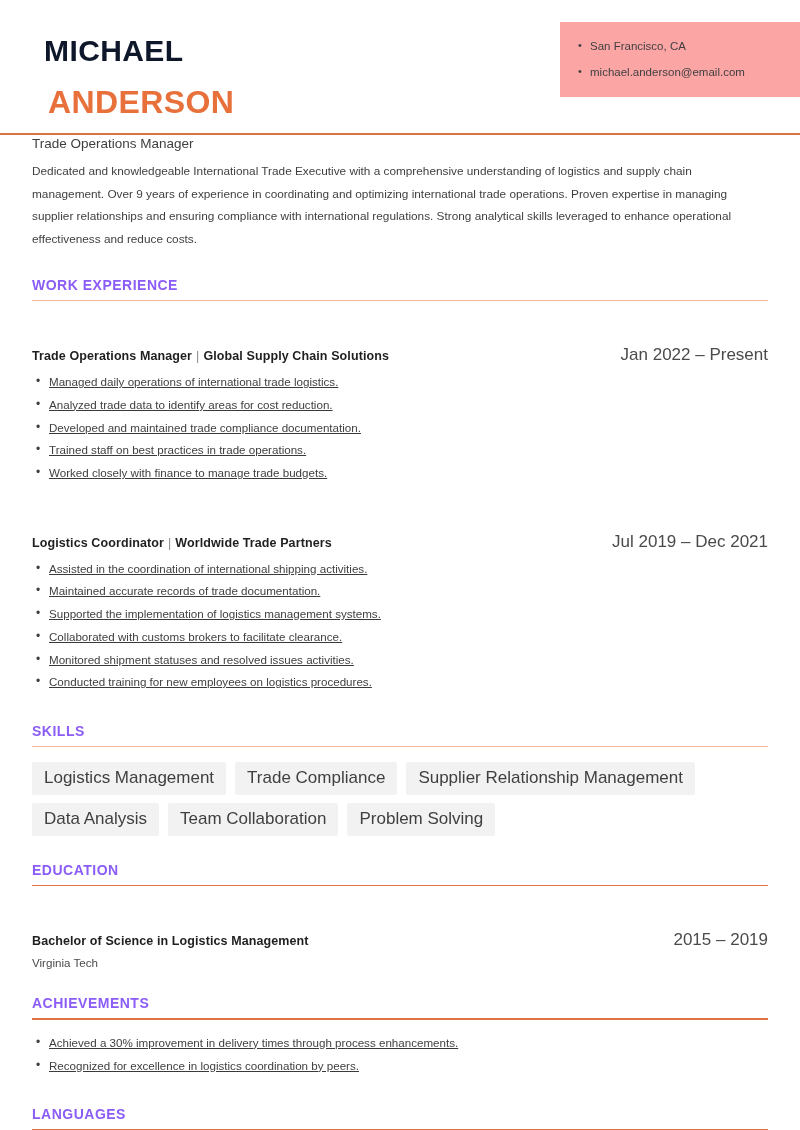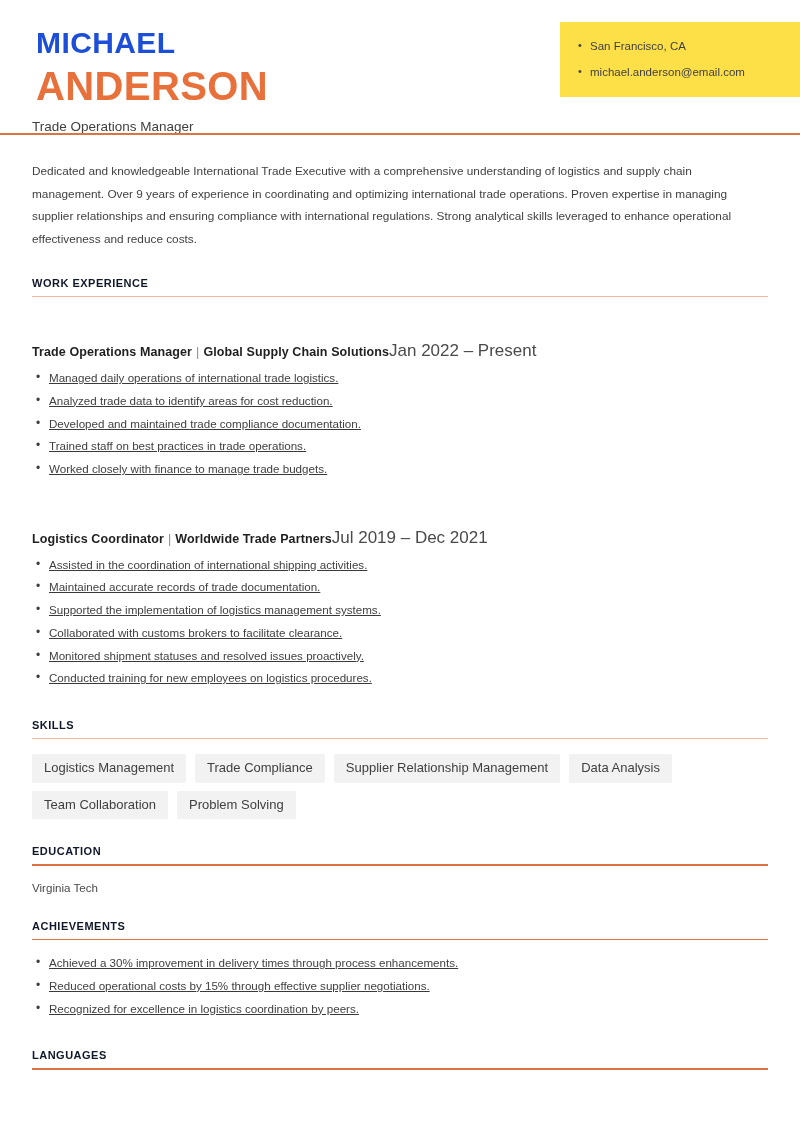--- a/index.html
+++ b/index.html
@@ -28,40 +28,40 @@
     align-items: flex-start;
     height: 100%;
   }
   .identity {
     padding: 22px 0 0 32px;
   }
   .name-first {
     font-size: 30px;
     font-weight: bold;
     letter-spacing: 0.4px;
-    color: #1d4ed8;
+    color: #0f172a;
     line-height: 1.13;
-    margin: 4px;
+    margin: 12px;
   }
   .name-last {
-    font-size: 40px;
+    font-size: 32px;
     font-weight: bold;
     letter-spacing: 0.4px;
     color: #e8703a;
     line-height: 1.13;
-    margin: 4px;
+    margin: 16px;
   }
   .job-subtitle {
     font-size: 13.5px;
     color: #3f3f3f;
     margin-top: 10px;
     font-weight: normal;
   }
   .contact-box {
-    background: #fde047;
+    background: #fca5a5;
     width: 240px;
     margin-top: 22px;
     padding: 12px 0 12px 18px;
     align-self: flex-start;
   }
   .contact-list {
     list-style: none;
     margin: 0;
     padding: 0;
   }
@@ -98,38 +98,39 @@
     line-height: 1.92;
     color: #3f3f3f;
     margin: 26px 0 0 0;
     padding-right: 10px;
   }
 
   .section {
     margin-top: 26px;
   }
   .section-title {
-    font-size: 11px;
-    font-weight: bold;
-    color: #0f172a;
+    font-size: 14px;
+    font-weight: bold;
+    color: #8b5cf6;
     letter-spacing: 0.5px;
     margin: 0 0 7px 0;
   }
   .section-rule {
     height: 1.5px;
     background: #f0b79c;
     margin-bottom: 15px;
   }
   .section-rule.strong { background: #dd7342; }
 
   
   .entry { margin-bottom: 6px; }
   .entry + .entry { margin-top: 22px; }
   .entry-head {
     display: flex;
+    justify-content: space-between;
     align-items: baseline;
     margin-top: 44px;
   }
   .entry-title {
     font-size: 12.5px;
     font-weight: bold;
     color: #1f1f1f;
     letter-spacing: 0.1px;
   }
   .entry-sep {
@@ -171,21 +172,21 @@
   }
 
   
   .tag-row {
     display: flex;
     flex-wrap: wrap;
     gap: 8px 9px;
   }
   .tag {
     background: #f2f2f2;
-    font-size: 13px;
+    font-size: 17px;
     color: #3f3f3f;
     padding: 7px 12px;
     border-radius: 2px;
     white-space: nowrap;
     line-height: 1.1;
   }
 </style>
 </head>
 <body>
 
@@ -235,21 +236,21 @@
         <div>
           <span class="entry-title">Logistics Coordinator</span><span class="entry-title entry-sep">|</span><span class="entry-title">Worldwide Trade Partners</span>
         </div>
         <div class="entry-date">Jul 2019 – Dec 2021</div>
       </div>
       <ul class="bullets">
         <li>Assisted in the coordination of international shipping activities.</li>
         <li>Maintained accurate records of trade documentation.</li>
         <li>Supported the implementation of logistics management systems.</li>
         <li>Collaborated with customs brokers to facilitate clearance.</li>
-        <li>Monitored shipment statuses and resolved issues proactively.</li>
+        <li>Monitored shipment statuses and resolved issues activities.</li>
         <li>Conducted training for new employees on logistics procedures.</li>
       </ul>
     </div>
   </div>
 
   <div class="section">
     <div class="section-title">SKILLS</div>
     <div class="section-rule"></div>
     <div class="tag-row">
       <span class="tag">Logistics Management</span>
@@ -258,30 +259,33 @@
       <span class="tag">Data Analysis</span>
       <span class="tag">Team Collaboration</span>
       <span class="tag">Problem Solving</span>
     </div>
   </div>
 
   <div class="section">
     <div class="section-title">EDUCATION</div>
     <div class="section-rule strong"></div>
     <div class="entry">
+      <div class="entry-head">
+        <span class="entry-title">Bachelor of Science in Logistics Management</span>
+        <span class="entry-date">2015 – 2019</span>
+      </div>
       <div class="entry-sub">Virginia Tech</div>
     </div>
   </div>
 
   <div class="section">
     <div class="section-title">ACHIEVEMENTS</div>
     <div class="section-rule strong"></div>
     <ul class="bullets">
       <li>Achieved a 30% improvement in delivery times through process enhancements.</li>
-      <li>Reduced operational costs by 15% through effective supplier negotiations.</li>
       <li>Recognized for excellence in logistics coordination by peers.</li>
     </ul>
   </div>
 
   <div class="section">
     <div class="section-title">LANGUAGES</div>
     <div class="section-rule strong"></div>
   </div>
 
 </div>

